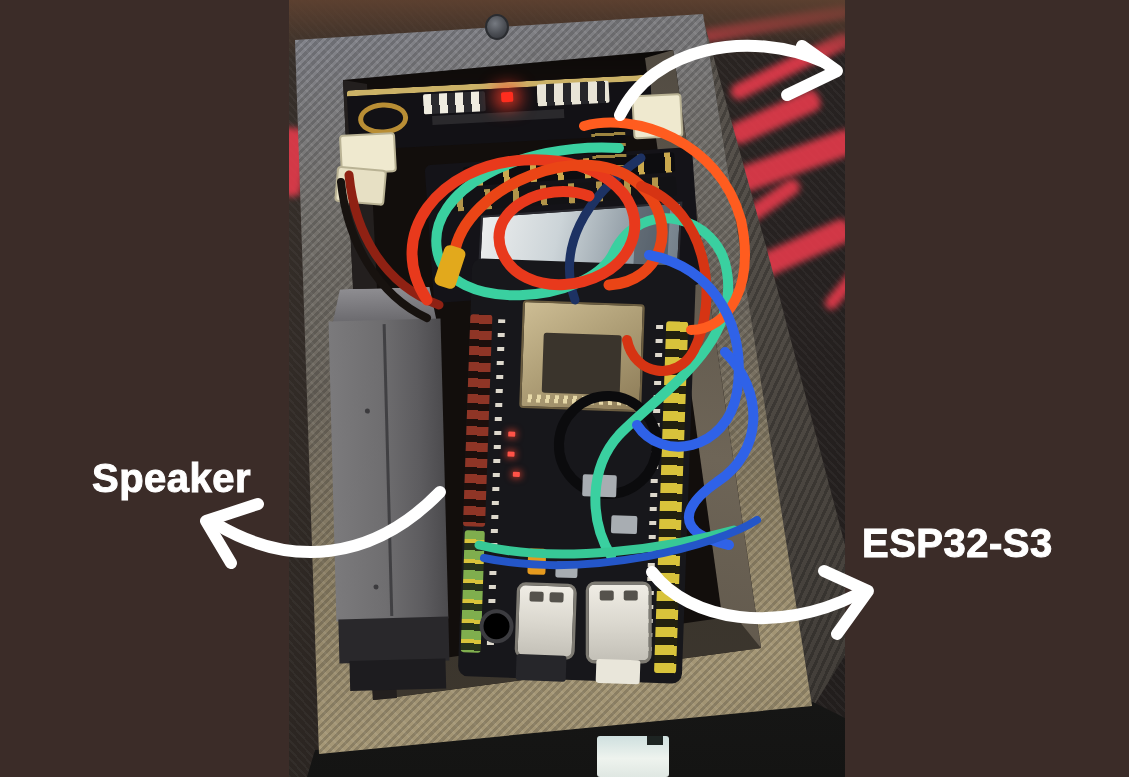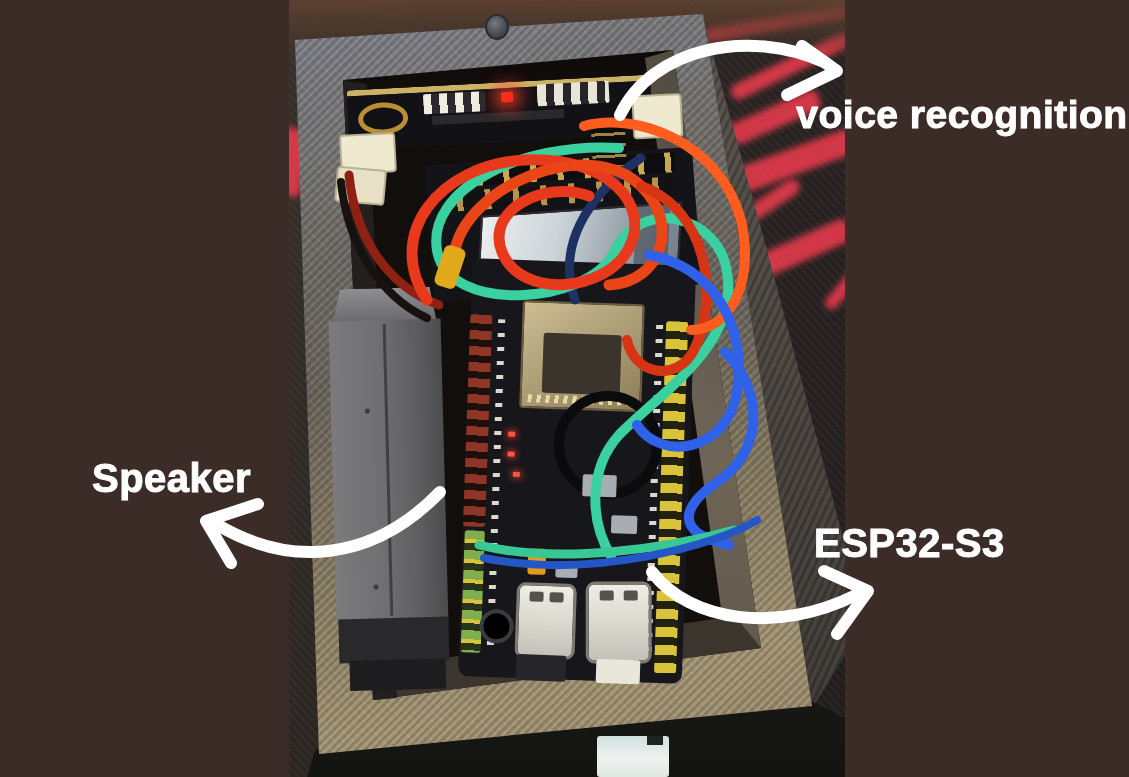--- a/index.html
+++ b/index.html
@@ -157,21 +157,21 @@
   .bottom-conn{position:absolute;left:308px;top:736px;width:72px;height:41px;border-radius:3px;
     background:linear-gradient(180deg,#cfe0df 0%,#eef3ee 55%,#dfe7e2 100%);}
   .bottom-conn::after{content:"";position:absolute;right:6px;top:0;width:16px;height:9px;background:#1d2422;}
   
   .label{
     position:absolute;color:#ffffff;font-weight:700;font-size:40px;white-space:nowrap;
     -webkit-text-stroke:1px #ffffff;letter-spacing:0.5px;
   }
   .label-voice{left:792px;top:88px;width:340px;text-align:center;font-size:39px;line-height:53px;}
   .label-speaker{left:92px;top:456px;}
-  .label-esp32{left:814px;top:521px;}
+  .label-esp32{left:862px;top:521px;}
   svg.overlay{position:absolute;left:0;top:0;pointer-events:none;}
 </style>
 </head>
 <body>
 
 <div class="photo">
   <div class="mat-texture"></div>
 
   <div class="stripe s1"></div>
   <div class="stripe s2"></div>
@@ -275,16 +275,16 @@
 
     <path d="M 440,492 C 372,562 290,568 216,524" stroke-width="12"></path>
     <path d="M 258,504 L 206,521 L 231,563" stroke-width="12"></path>
 
     <path d="M 652,572 C 690,622 778,634 856,595" stroke-width="12"></path>
     <path d="M 824,571 L 868,591 L 837,634" stroke-width="12"></path>
   </g>
 </svg>
 
 <div class="label label-voice">
-  <span>voice recognition</span><br>
+  <br>
 </div>
 <div class="label label-speaker">Speaker</div>
 <div class="label label-esp32">ESP32-S3</div>
 
 </body></html>

